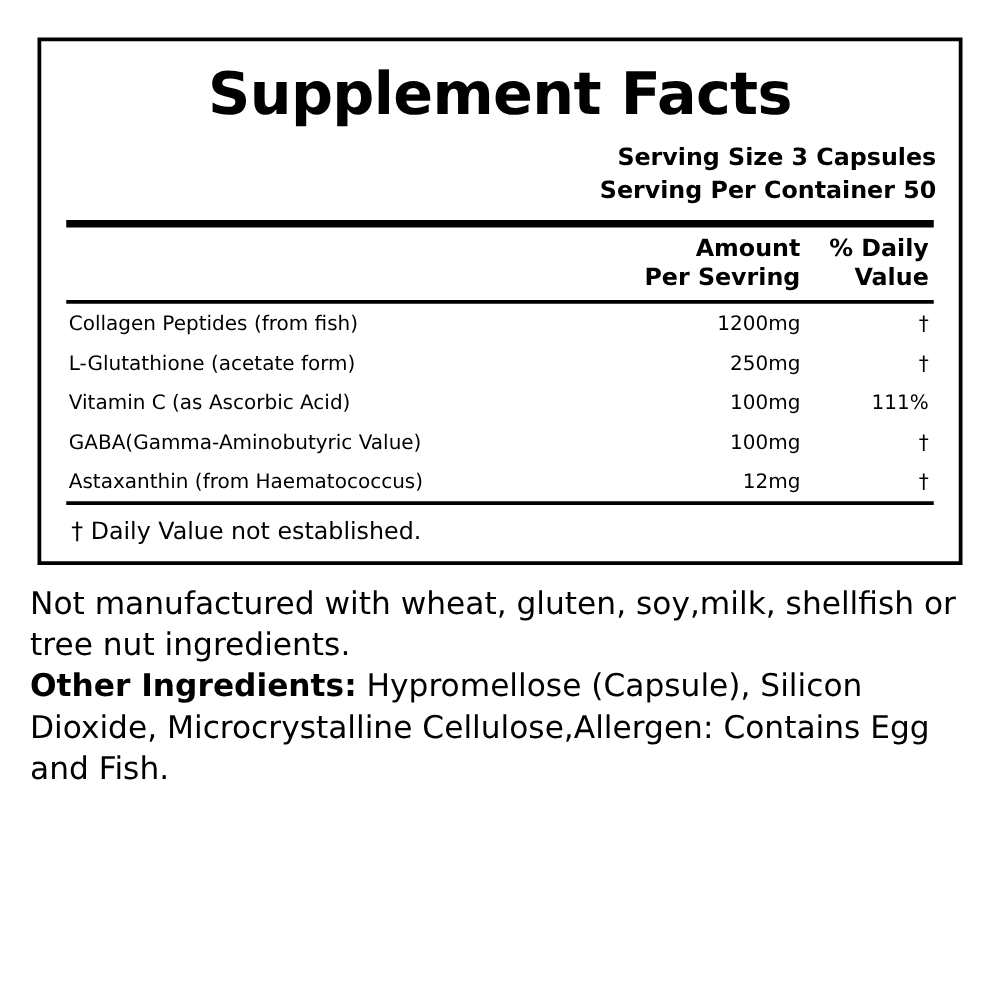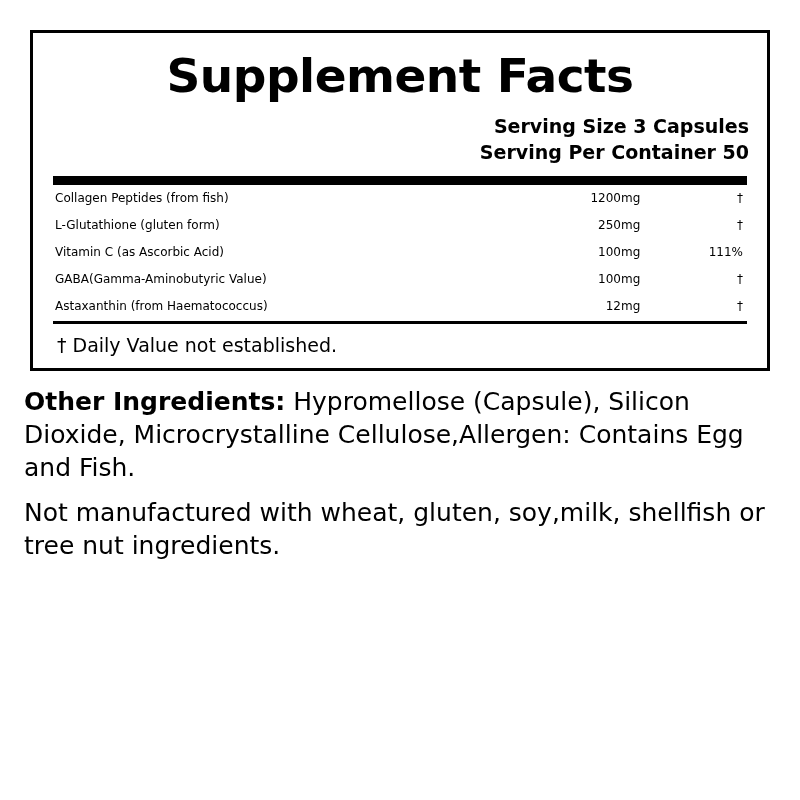--- a/index.html
+++ b/index.html
@@ -76,21 +76,21 @@
   .head-cell {
     font-weight: bold;
     font-size: 19px;
     line-height: 1.22;
     padding-top: 6px !important;
     padding-bottom: 6px !important;
   }
   .head-cell div { white-space: nowrap; }
 
   .nutrient-row td {
-    font-size: 12px;
+    font-size: 16px;
     line-height: 1.1;
     padding-top: 7px !important;
     padding-bottom: 7px !important;
   }
   .nutrient-row td.col-name { padding-left: 4px !important; }
 
   .footnote {
     font-size: 19px;
     padding: 10px 0 2px 6px;
     line-height: 1.2;
@@ -120,32 +120,47 @@
 
   <div class="facts-panel">
 
     <div class="facts-title">Supplement Facts</div>
 
     <div class="serving-line">Serving Size 3 Capsules</div>
     <div class="serving-line">Serving Per Container 50</div>
 
     <div class="rule-thick"></div>
 
+    <table class="facts-table">
+      <thead>
+        <tr>
+          <th class="col-name head-cell"></th>
+          <th class="col-amount head-cell">
+            <div>Amount</div>
+            <div>Per Sevring</div>
+          </th>
+          <th class="col-dv head-cell">
+            <div>% Daily</div>
+            <div>Value</div>
+          </th>
+        </tr>
+      </thead>
+    </table>
 
     <div class="rule-medium"></div>
 
     <table class="facts-table">
       <tbody>
         <tr class="nutrient-row">
           <td class="col-name">Collagen Peptides   (from fish)</td>
           <td class="col-amount">1200mg</td>
           <td class="col-dv">†</td>
         </tr>
         <tr class="nutrient-row">
-          <td class="col-name">L-Glutathione (gluten form)</td>
+          <td class="col-name">L-Glutathione (acetate form)</td>
           <td class="col-amount">250mg</td>
           <td class="col-dv">†</td>
         </tr>
         <tr class="nutrient-row">
           <td class="col-name">Vitamin C (as Ascorbic Acid)</td>
           <td class="col-amount">100mg</td>
           <td class="col-dv">111%</td>
         </tr>
         <tr class="nutrient-row">
           <td class="col-name">GABA(Gamma-Aminobutyric Value)</td>
@@ -162,17 +177,17 @@
 
     <div class="rule-medium"></div>
 
     <div class="footnote">
       <span class="dagger">†</span><span>Daily Value not established.</span>
     </div>
 
   </div>
 
   <div class="other-block">
+    <div class="other-para other-para2">Not manufactured with wheat, gluten, soy,milk, shellfish or tree nut ingredients.</div>
     <div class="other-para"><span class="other-label">Other Ingredients:</span><span> Hypromellose (Capsule), Silicon Dioxide, Microcrystalline Cellulose,Allergen: Contains Egg and Fish.</span></div>
-    <div class="other-para other-para2">Not manufactured with wheat, gluten, soy,milk, shellfish or tree nut ingredients.</div>
   </div>
 
 </div>
 
 </body></html>

